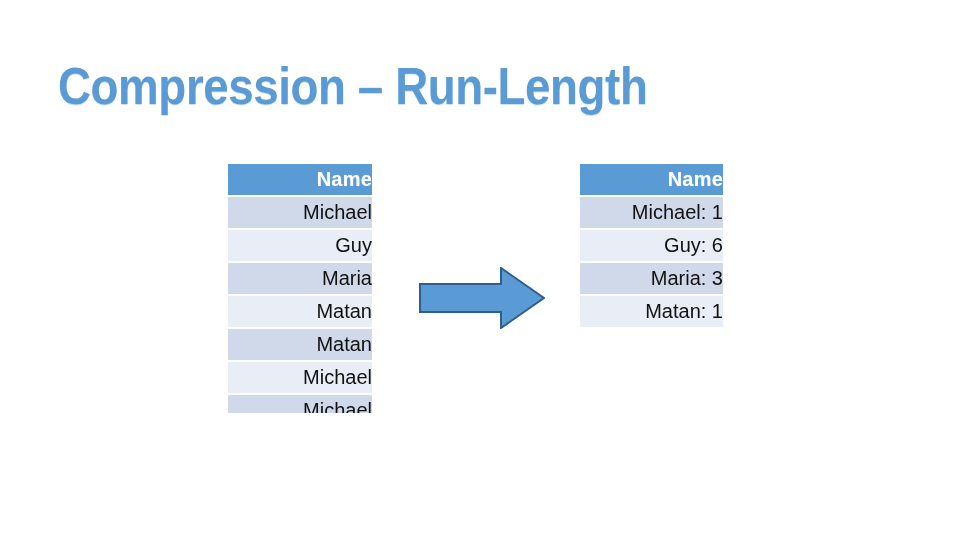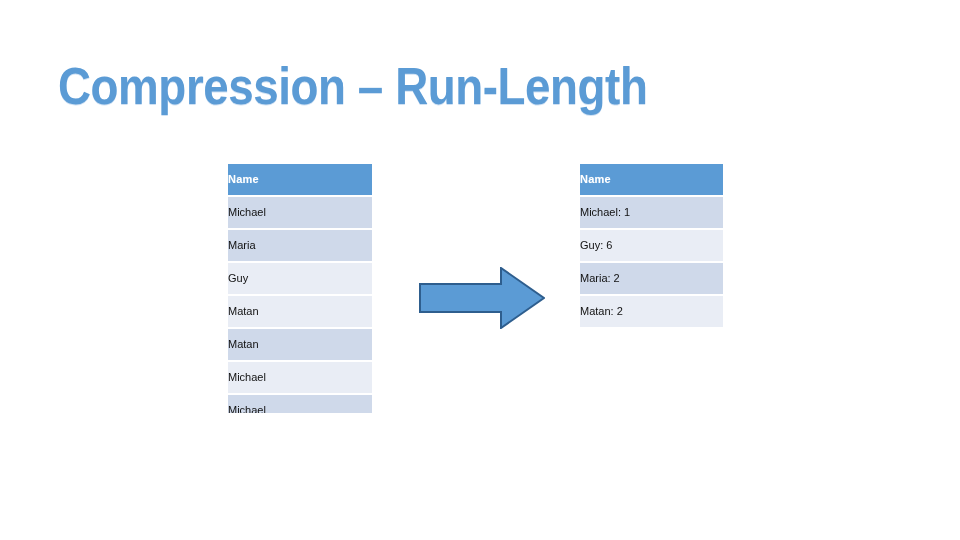--- a/index.html
+++ b/index.html
@@ -52,22 +52,22 @@
 
   #table-compressed {
     left: 580px;
     top: 164px;
     width: 143px;
   }
 
   .t-row {
     height: 31px;
     line-height: 31px;
-    text-align: left;
-    font-size: 11px;
+    text-align: right;
+    font-size: 20px;
     color: #111111;
     white-space: nowrap;
     overflow: hidden;
   }
 
   .t-header {
     background: #5B9BD5;
     color: #ffffff;
     font-weight: bold;
     letter-spacing: 0.2px;
@@ -94,35 +94,35 @@
 </head>
 <body>
 
 <div id="slide">
 
   <div id="slide-title">Compression – Run-Length</div>
 
   <div id="table-source" class="data-table">
     <div class="t-row t-header">Name</div>
     <div class="t-row t-row-odd">Michael</div>
+    <div class="t-row t-row-even">Guy</div>
     <div class="t-row t-row-odd">Maria</div>
-    <div class="t-row t-row-even">Guy</div>
     <div class="t-row t-row-even">Matan</div>
     <div class="t-row t-row-odd">Matan</div>
     <div class="t-row t-row-even">Michael</div>
     <div class="t-row t-row-odd">Michael</div>
   </div>
 
   <div id="flow-arrow">
     <svg width="126" height="62" viewBox="0 0 126 62" xmlns="http://www.w3.org/2000/svg">
       <polygon points="1,17 82,17 82,1 125,31 82,61 82,45 1,45" fill="#5B9BD5" stroke="#2E5E8E" stroke-width="2" stroke-linejoin="miter"></polygon>
     </svg>
   </div>
 
   <div id="table-compressed" class="data-table">
     <div class="t-row t-header">Name</div>
     <div class="t-row t-row-odd">Michael: 1</div>
     <div class="t-row t-row-even">Guy: 6</div>
-    <div class="t-row t-row-odd">Maria: 2</div>
-    <div class="t-row t-row-even">Matan: 2</div>
+    <div class="t-row t-row-odd">Maria: 3</div>
+    <div class="t-row t-row-even">Matan: 1</div>
   </div>
 
 </div>
 
 </body></html>

